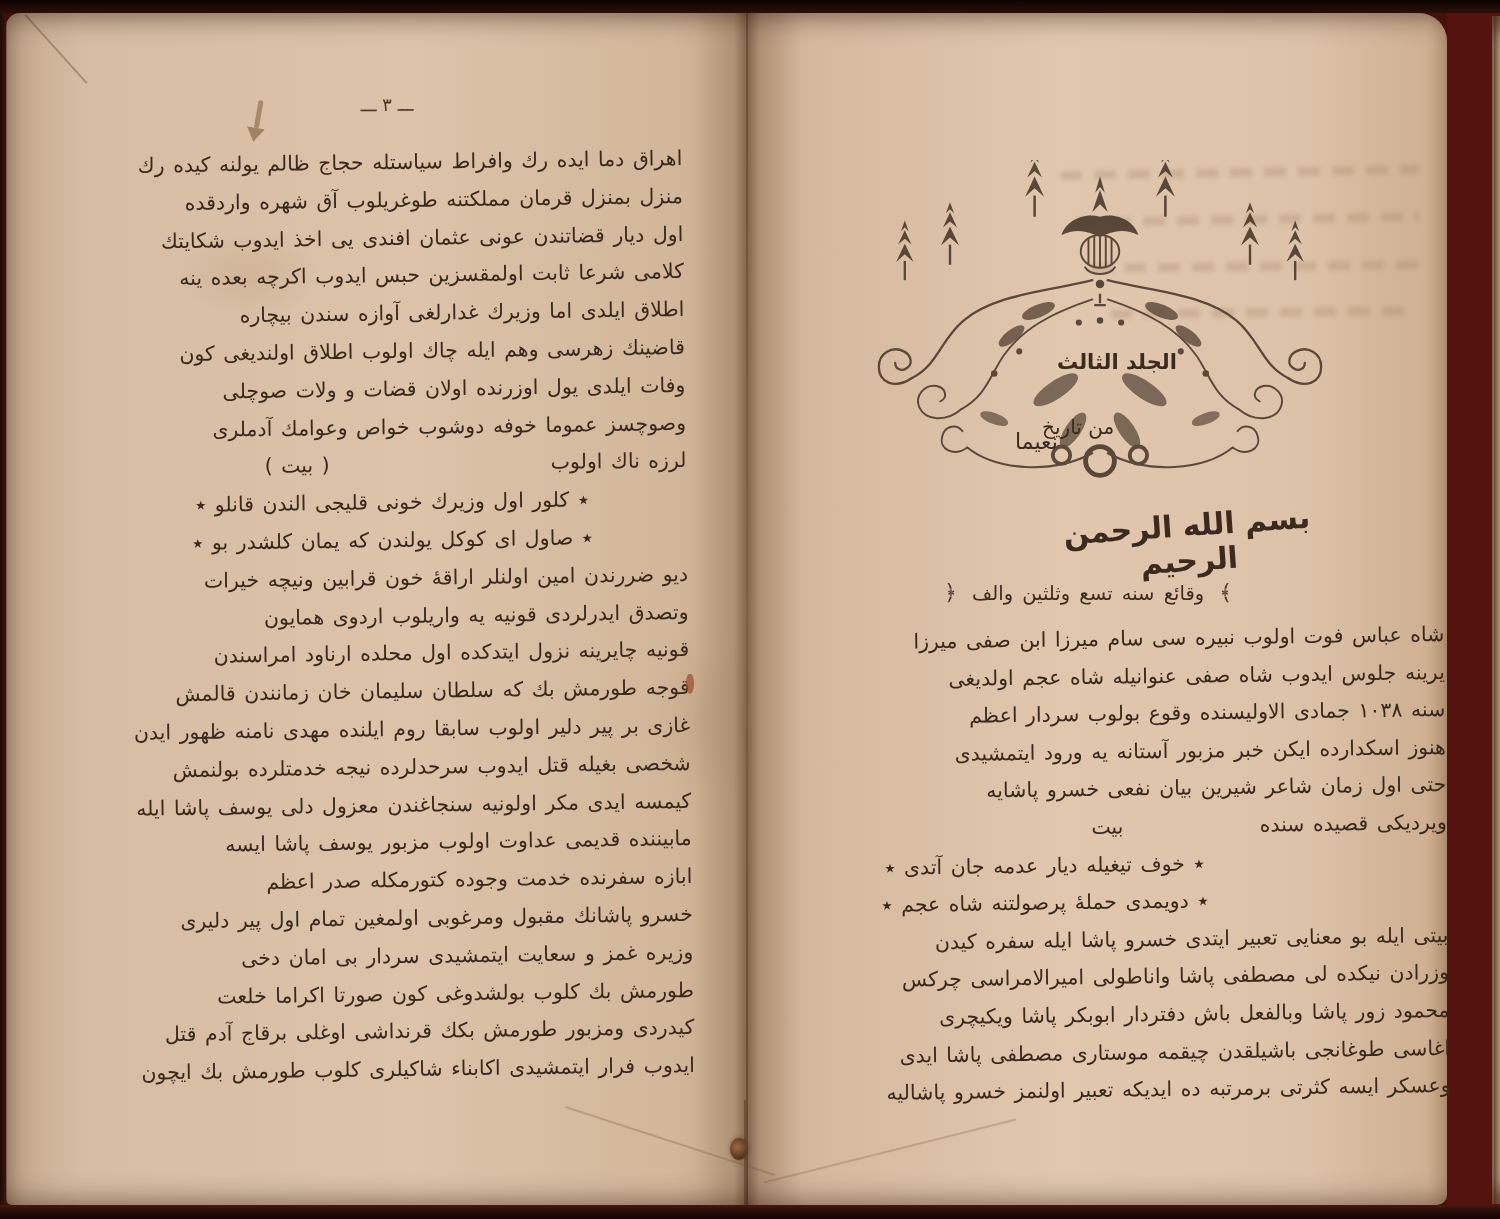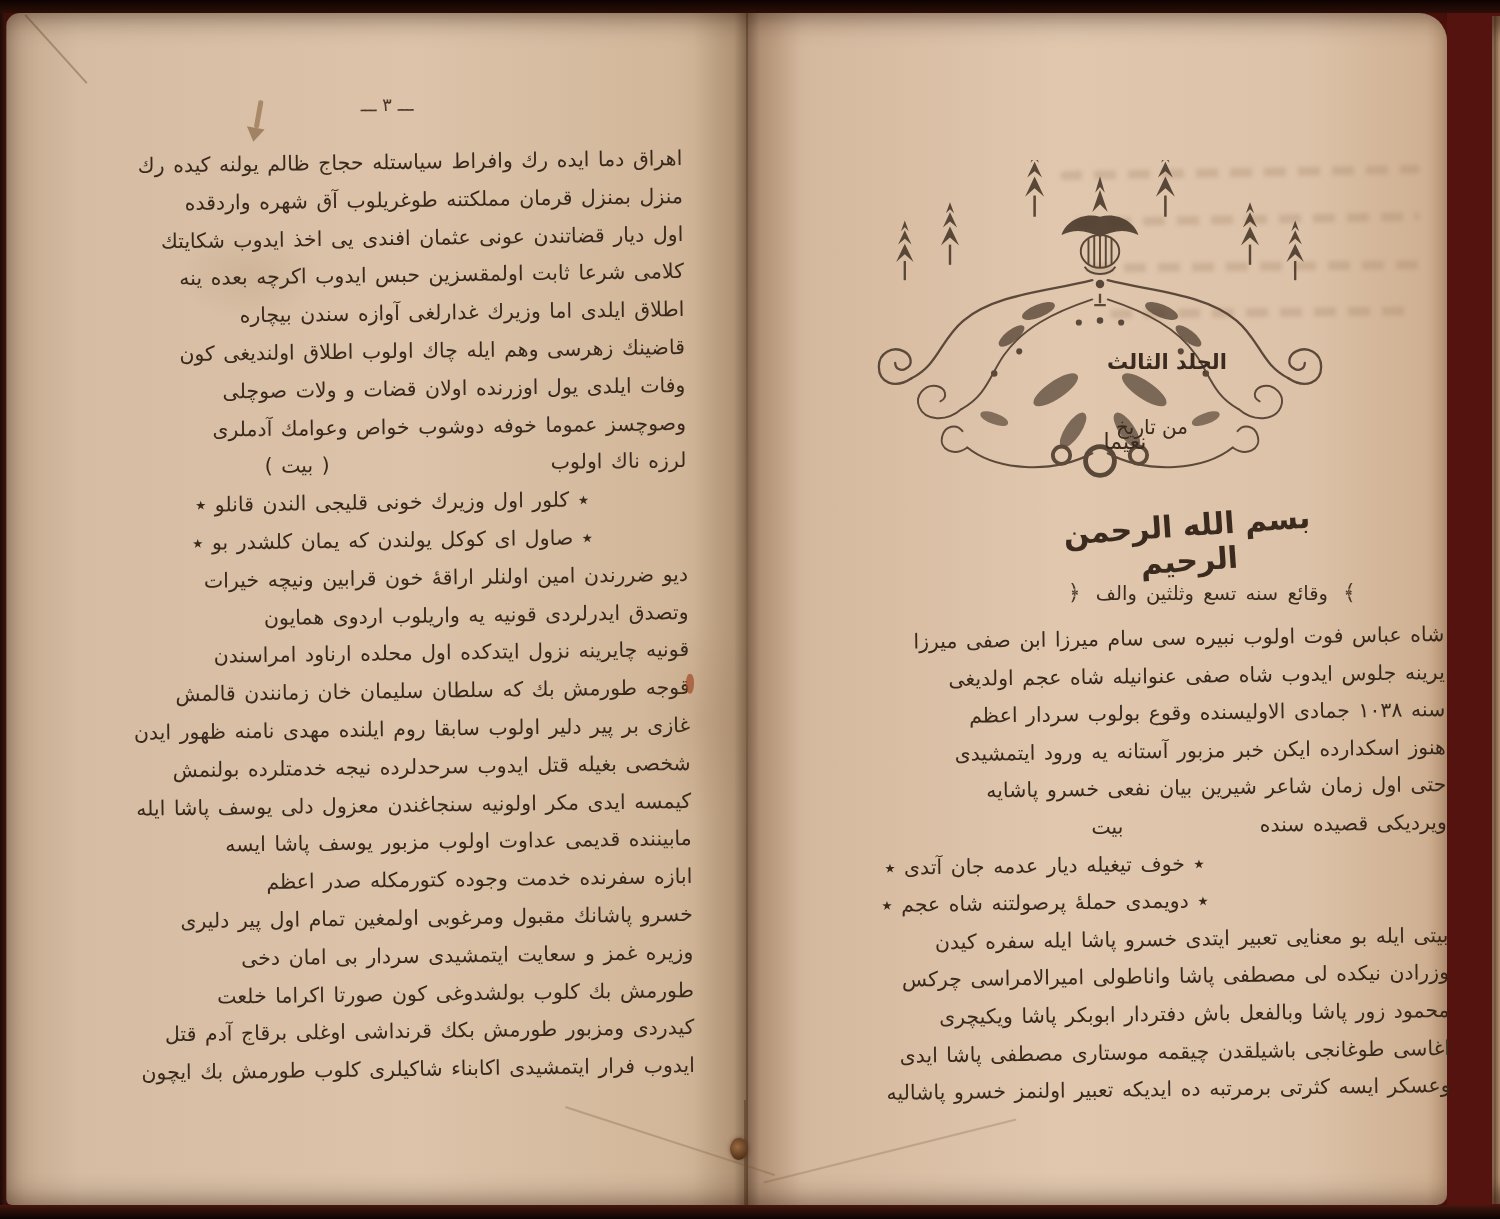--- a/index.html
+++ b/index.html
@@ -78,25 +78,25 @@
 
   #right-text{position:absolute;left:878px;top:616px;width:566px;z-index:10;transform:rotate(-.8deg);
       transform-origin:right top;direction:rtl;}
   #right-text .row{position:relative;height:37.6px;line-height:37.6px;font-size:20.5px;
       white-space:nowrap;text-align:right;word-spacing:2px;}
   #right-text .row.cr{text-align:center;transform:translateX(-120px);}
   .vmark-r{position:absolute;left:40%;top:0;transform:translateX(-50%);}
 
   #basmala{position:absolute;left:1023px;top:508px;width:330px;z-index:10;text-align:center;
       font-size:30px;font-weight:bold;direction:rtl;transform:rotate(-4deg);color:#3b2b1f;}
-  #section-header{position:absolute;left:938px;top:580px;width:424px;z-index:10;text-align:right;
+  #section-header{position:absolute;left:938px;top:580px;width:424px;z-index:10;text-align:left;
       font-size:19.5px;direction:rtl;color:#3b2b1f;word-spacing:3px;}
   #section-header .deco{font-size:22px;padding:0 6px;color:#473629;}
 
-  .orn-title{position:absolute;z-index:10;width:220px;text-align:center;direction:rtl;color:#3b2b1f;}
+  .orn-title{position:absolute;z-index:10;width:220px;text-align:left;direction:rtl;color:#3b2b1f;}
   #orn-t1{left:1057px;top:350px;font-size:21px;font-weight:bold;}
   #orn-t2{left:1042px;top:393px;font-size:20px;margin-top:22px;}
   #orn-t3{left:1015px;top:429px;font-size:22px;}
 
   #ornament{position:absolute;left:850px;top:160px;width:500px;height:350px;z-index:9;opacity:.88;}
 
   #watermark{position:absolute;left:570px;top:584px;z-index:40;pointer-events:none;
       font-family:"DejaVu Serif",serif;font-size:98px;font-weight:bold;letter-spacing:2px;
       color:rgba(253,250,243,.55);}
 </style>

